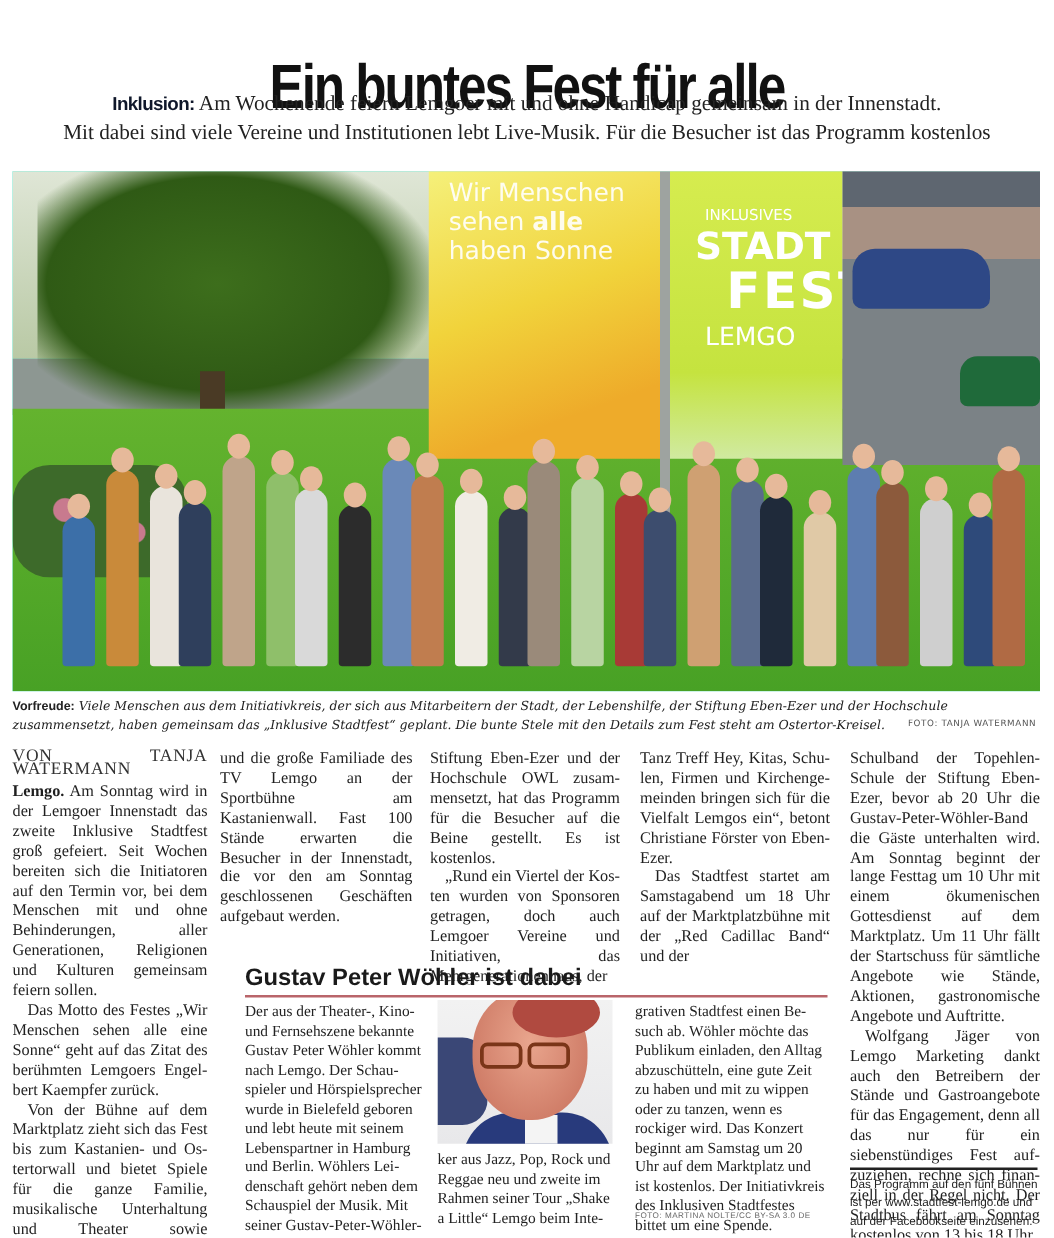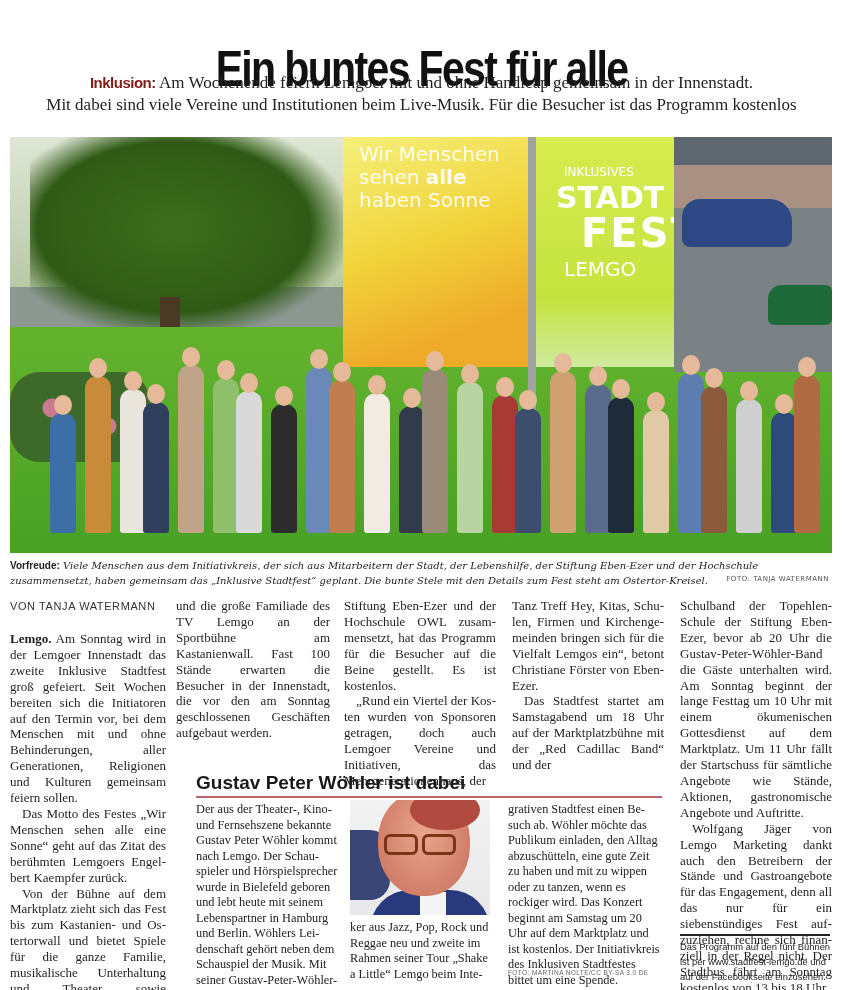--- a/index.html
+++ b/index.html
@@ -1,19 +1,19 @@
 <!DOCTYPE html>
 <html><head>
 <meta charset="utf-8">
 <style>
   html, body { margin:0; padding:0; background:#fff; }
   body { width:843px; height:990px; position:relative; overflow:hidden; font-family:"DejaVu Serif", serif; color:#1a1a1a; }
   .headline { position:absolute; top:6px; left:0; width:843px; text-align:center; font-family:"Liberation Sans", sans-serif; font-weight:bold; font-size:50px; letter-spacing:-2px; transform:scaleX(0.82); transform-origin:center; line-height:58px; color:#111; }
   .deck { position:absolute; top:72px; left:0; width:843px; text-align:center; font-family:"Liberation Serif", serif; font-size:17px; line-height:22px; color:#222; }
-  .deck .kicker { color:#7f1d1d; font-family:"Liberation Sans", sans-serif; font-weight:bold; font-size:15px; letter-spacing:-0.5px; }
+  .deck .kicker { color:#0f172a; font-family:"Liberation Sans", sans-serif; font-weight:bold; font-size:15px; letter-spacing:-0.5px; }
   .photo { position:absolute; left:10px; top:137px; width:822px; height:416px; overflow:hidden; background:#5eead4; }
   .photo .sky { position:absolute; left:0; top:0; width:100%; height:150px; background:linear-gradient(#dfe6d6,#b9c9a5); }
   .photo .tree { position:absolute; left:20px; top:0; width:320px; height:200px; background:radial-gradient(ellipse at 45% 45%, #3d6e1c 0%, #2f5a15 55%, rgba(47,90,21,0) 72%); }
   .photo .trunk { position:absolute; left:150px; top:160px; width:20px; height:90px; background:#4a3a25; }
   .photo .road { position:absolute; left:0; top:150px; width:100%; height:45px; background:#8d9792; }
   .photo .lawn { position:absolute; left:0; top:190px; width:100%; height:226px; background:linear-gradient(#64b32e,#48a125); }
   .photo .bushes { position:absolute; left:0; top:235px; width:140px; height:90px; background:radial-gradient(circle at 30% 40%, #c87a8e 0 8%, transparent 9%), radial-gradient(circle at 70% 60%, #c87a8e 0 7%, transparent 8%), #3d6a2a; border-radius:30px; }
   .photo .banner1 { position:absolute; left:333px; top:0; width:185px; height:230px; background:linear-gradient(160deg,#f5f07a 0%,#f1d33b 45%,#eeab2a 80%); }
   .photo .banner1 .t { position:absolute; left:16px; top:6px; font-family:"DejaVu Sans", sans-serif; color:#fff; font-size:20px; line-height:23px; opacity:.9; }
   .photo .banner1 .t b { font-weight:bold; }
@@ -28,21 +28,21 @@
   .photo .car2 { position:absolute; left:758px; top:148px; width:64px; height:40px; background:#1f6a3a; border-radius:14px 6px 6px 6px; }
   .photo .crowd { position:absolute; left:30px; top:220px; width:790px; height:196px; }
   .photo .person { position:absolute; bottom:20px; width:26px; border-radius:12px 12px 3px 3px; }
   .photo .head { position:absolute; width:18px; height:20px; border-radius:50%; background:#e6b99a; }
   .caption { position:absolute; left:10px; top:558px; width:822px; font-family:"DejaVu Serif", serif; font-style:italic; font-size:10px; line-height:15px; color:#222; }
   .caption .lead { font-style:normal; font-weight:bold; font-family:"Liberation Sans", sans-serif; }
   .credit { position:absolute; right:14px; top:575px; font-family:"DejaVu Sans", sans-serif; font-size:7px; letter-spacing:0.5px; color:#555;text-align:center; }
   .col { position:absolute; font-family:"Liberation Serif", serif; font-size:13px; line-height:15.9px; text-align:justify; hyphens:manual; color:#1f1f1f; }
   .col p { margin:0; text-indent:12px; }
   .col p.first { text-indent:0; }
-  .byline { font-family:Liberation Sans, sans-serif; font-size:11px; letter-spacing:0.6px; color:#333; margin-bottom:20px; line-height:10px; }
+  .byline { font-family:Liberation Serif, serif; font-size:14px; letter-spacing:0.6px; color:#333; margin-bottom:4px; line-height:10px; }
   .dateline { font-weight:bold; }
   .box-title { position:absolute; left:196px; top:771px; width:470px; font-family:Liberation Sans, sans-serif; font-weight:bold; font-size:19px; color:#1a1a1a; line-height:24px; }
   .box-rule { position:absolute; left:196px; top:796px; width:466px; height:2px; background:#b9656a; }
   .box-col { position:absolute; font-family:"Liberation Serif", serif; font-size:12.3px; line-height:15.5px; color:#222; }
   .portrait { position:absolute; left:350px; top:800px; width:140px; height:115px; overflow:hidden; background:linear-gradient(#f2f2f2,#e8e8ea); }
   .portrait .bg { position:absolute; left:0; top:30px; width:40px; height:70px; background:#3a4776; border-radius:0 20px 20px 0; }
   .portrait .face { position:absolute; left:28px; top:-8px; width:92px; height:104px; border-radius:46% 46% 48% 48%; background:radial-gradient(ellipse at 50% 40%, #e9a58d, #cf7c67 75%); }
   .portrait .hair { position:absolute; left:60px; top:-10px; width:70px; height:40px; border-radius:50%; background:#b04a40; }
   .portrait .glasses { position:absolute; left:34px; top:34px; width:72px; height:16px; }
   .portrait .glasses span { position:absolute; top:0; width:28px; height:15px; border:3px solid #7a3518; border-radius:6px; }
@@ -52,21 +52,21 @@
   .note-rule { position:absolute; left:680px; top:934px; width:150px; height:2px; background:#222; }
   .note { position:absolute; left:680px; top:939px; width:155px; font-family:"Liberation Sans", sans-serif; font-size:9.4px; line-height:15px; color:#222; }
 </style>
 </head>
 <body>
 
 <h1 class="headline">Ein buntes Fest für alle</h1>
 
 <div class="deck">
   <div><span class="kicker">Inklusion:</span><span> Am Wochenende feiern Lemgoer mit und ohne Handicap gemeinsam in der Innenstadt.</span></div>
-  <div>Mit dabei sind viele Vereine und Institutionen beim Live-Musik. Für die Besucher ist das Programm kostenlos</div>
+  <div>Mit dabei sind viele Vereine und Institutionen lebt Live-Musik. Für die Besucher ist das Programm kostenlos</div>
 </div>
 
 <div class="photo">
   <div class="sky"></div>
   <div class="road"></div>
   <div class="tree"></div>
   <div class="trunk"></div>
   <div class="lawn"></div>
   <div class="bushes"></div>
   <div class="banner1">

